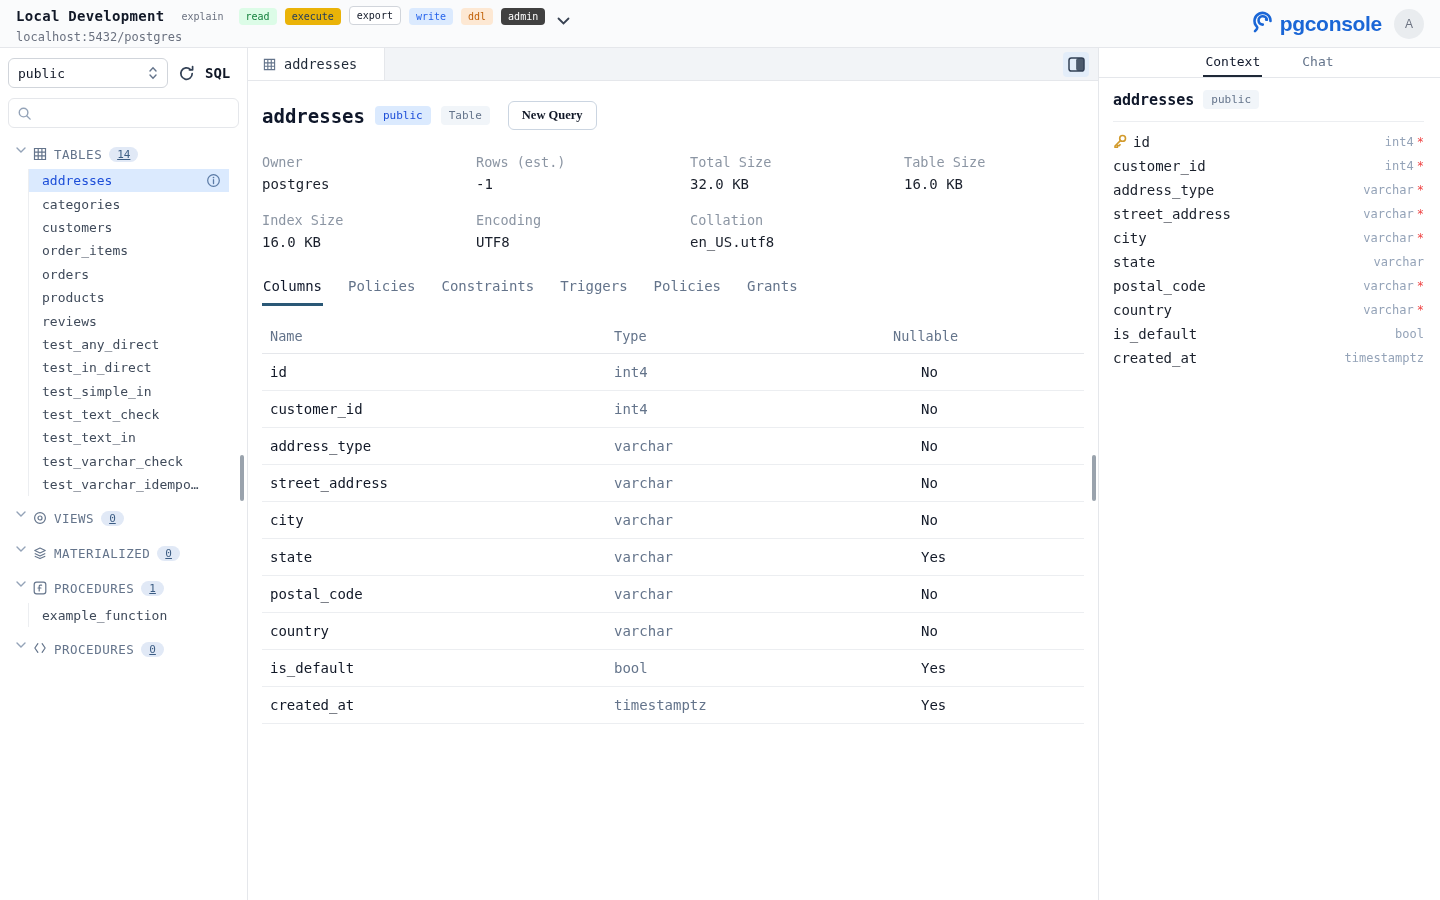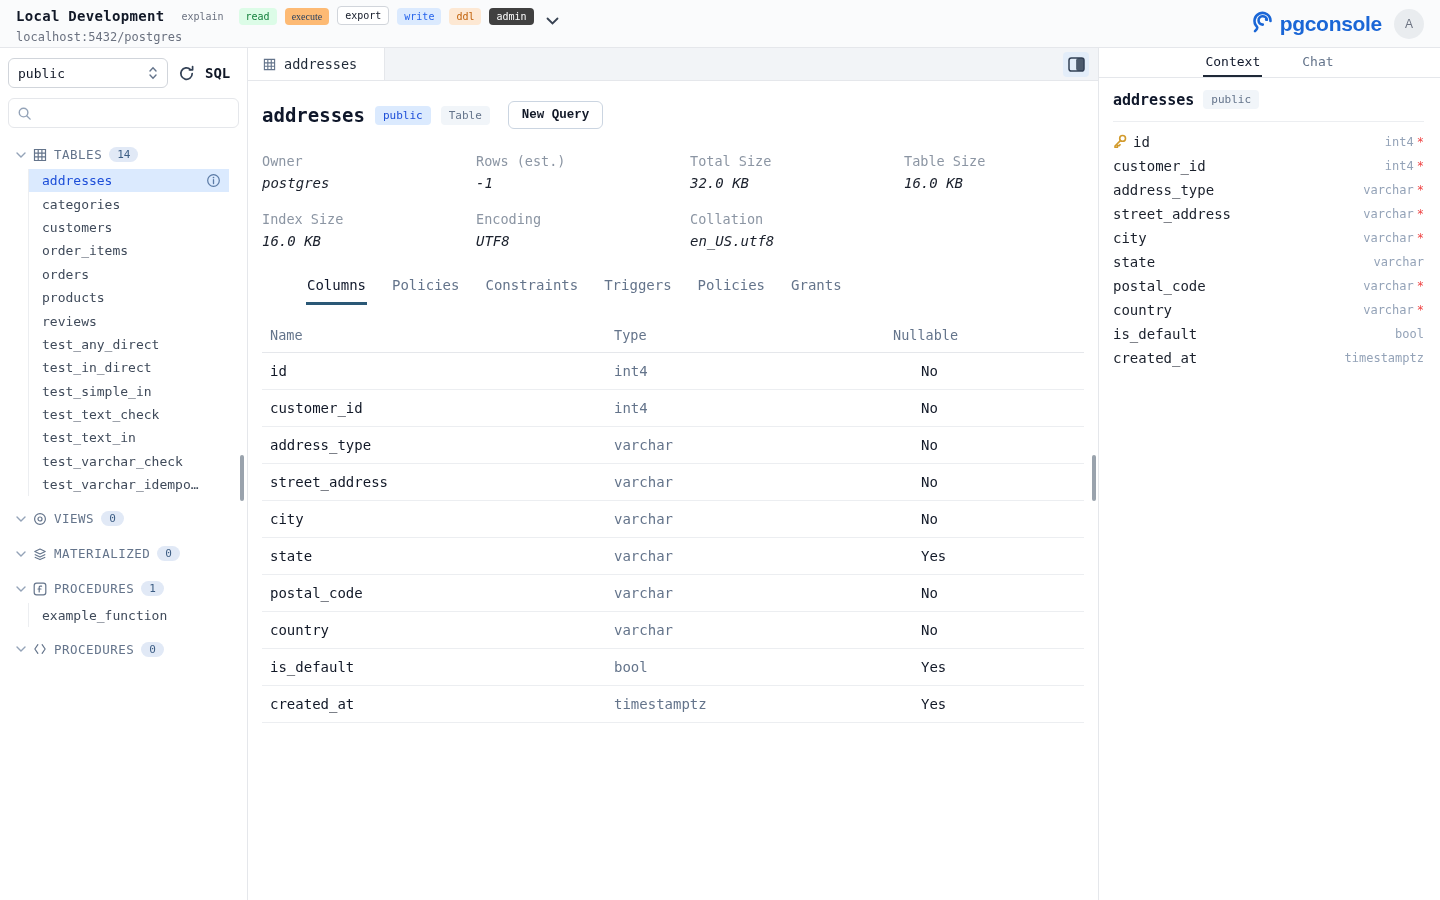--- a/index.html
+++ b/index.html
@@ -9,21 +9,21 @@
   
   .topbar { height:48px; background:#fafbfc; border-bottom:1px solid #e5e7eb;
     display:flex; align-items:center; justify-content:space-between; padding:0 16px; }
   .conn { display:flex; flex-direction:column; gap:2px; }
   .conn-row { display:flex; align-items:center; gap:10px; }
   .conn-title { font-size:14px; font-weight:bold; color:#111827; letter-spacing:.3px; }
   .perm-list { display:flex; align-items:flex-end; gap:8px; }
   .perm { font-size:10px; padding:2px 7px; border-radius:4px; line-height:1.3; }
   .perm.muted   { color:#6b7280; }
   .perm.green   { background:#dcfce7; color:#15803d; }
-  .perm.steel   { background:#fdba74; color:#1e3a5f;font-family:Liberation Serif, serif; }
+  .perm.steel   { background:#eab308; color:#1e3a5f; }
   .perm.outline { background:#fff; border:1px solid #d1d5db; color:#111827; }
   .perm.blue    { background:#dbeafe; color:#2563eb; }
   .perm.orange  { background:#fde8d3; color:#c2620a; }
   .perm.solid   { background:#404040; color:#fff; }
   .conn-caret { margin-left:2px; margin-top:10px; cursor:pointer; background:none; border:none; }
   .conn-sub { font-size:12px; color:#6b7280; }
   .brand-area { display:flex; align-items:center; gap:12px; }
   .brand { display:flex; align-items:center; gap:4px; }
   .brand-name { font-family:"Liberation Sans", sans-serif; font-weight:bold;
     font-size:21px; color:#1a66d6; letter-spacing:-0.3px; }
@@ -41,26 +41,26 @@
   .schema-select { width:160px; height:30px; border:1px solid #d1d5db; border-radius:6px;
     display:flex; align-items:center; justify-content:space-between; padding:0 9px;
     font-size:13px; background:#fff; cursor:pointer; }
   .icon-btn { background:none; border:none; cursor:pointer; display:flex; align-items:center; }
   .sql-btn { background:none; border:none; font-family:inherit; font-weight:bold;
     font-size:14px; color:#111827; cursor:pointer; }
   .search-box { margin:6px 8px; height:30px; border:1px solid #e5e7eb; border-radius:6px;
     display:flex; align-items:center; padding:0 8px; gap:6px; }
   .search-box input { border:none; outline:none; flex:1; font-family:inherit; font-size:13px; background:transparent; }
   .tree { padding-top:8px; font-size:13px; }
-  .tree-section { display:flex; align-items:center; gap:7px; padding:5px 8px 5px 16px;
+  .tree-section { display:flex; gap:7px; padding:5px 8px 5px 16px;
     color:#64748b; cursor:pointer; margin-top:10px; }
   .tree-section:first-child { margin-top:0; }
   .tree-section .sec-label { font-size:12.5px; letter-spacing:.5px; }
   .count-pill { background:#e1e9f6; color:#3c5d84; font-size:11px; border-radius:999px;
-    padding:1px 8px; }
+    padding:1px 8px;text-decoration:underline; }
   .tree-items { margin:2px 18px 2px 28px; border-left:1px solid #eceef1; }
   .tree-item { display:flex; align-items:center; justify-content:space-between;
     padding:3px 8px 3px 13px; height:23.4px; color:#3f4a5a; cursor:pointer; }
   .tree-item.selected { background:#dbeafe; color:#1d4ed8; }
   .tree-item .info-ic { display:flex; align-items:center; }
   .side-scroll-thumb { position:absolute; right:3px; top:407px; width:4px; height:46px;
     background:#9aa3ad; border-radius:2px; cursor:pointer; }
 
   
   .main { flex:1; display:flex; flex-direction:column; position:relative; background:#fff; overflow:hidden; }
@@ -72,26 +72,26 @@
   .panel-toggle { position:absolute; right:9px; top:4px; width:26px; height:25px;
     background:#e3edf9; border:none; border-radius:4px; display:flex; align-items:center;
     justify-content:center; cursor:pointer; }
   .main-body { padding:20px 14px 0 14px; }
   .title-row { display:flex; align-items:center; gap:10px; }
   .page-title { font-size:19px; font-weight:bold; color:#0f172a; }
   .badge { font-size:11px; padding:3px 8px; border-radius:4px; }
   .badge.schema { background:#dbeafe; color:#1d4ed8; }
   .badge.kind { background:#f1f5f9; color:#64748b; }
   .new-query-btn { margin-left:8px; background:#fff; border:1px solid #cbd5e1; border-radius:6px;
-    padding:6px 13px; font-family:Liberation Mono, monospace; font-size:12.5px; font-weight:bold; color:#111827; cursor:pointer; }
+    padding:6px 13px; font-family:Liberation Serif, serif; font-size:12.5px; font-weight:bold; color:#111827; cursor:pointer; }
   .stats-grid { margin-top:24px; display:grid; grid-template-columns:214px 214px 214px auto;
     row-gap:20px; }
   .stat-label { font-size:13.5px; color:#8b95a3; }
-  .stat-value { font-size:14px; color:#1a202c; margin-top:6px;font-style:italic; }
-  .seg-tabs { margin-top:28px; display:flex; gap:24px;margin-left:44px; }
+  .stat-value { font-size:14px; color:#1a202c; margin-top:6px; }
+  .seg-tabs { margin-top:28px; display:flex; gap:24px; }
   .seg-tab { background:none; border:none; font-family:inherit; font-size:14px; color:#64748b;
     padding:0 1px 9px 1px; cursor:pointer; border-bottom:3px solid transparent; }
   .seg-tab.active { color:#0f172a; border-bottom-color:#2a5876; }
   .cols-table { margin-top:22px; }
   .thead { display:flex; border-bottom:1px solid #e5e7eb; padding-bottom:9px; }
   .th { font-size:13.5px; color:#64748b; padding-left:8px; }
   .thead .th:nth-of-type(1) { width:344px; }
   .thead .th:nth-of-type(2) { width:279px; }
   .thead .th:nth-of-type(3) { flex:1; }
   .trow { display:flex; align-items:center; border-bottom:1px solid #eceef1; padding:10px 0; cursor:default; }

